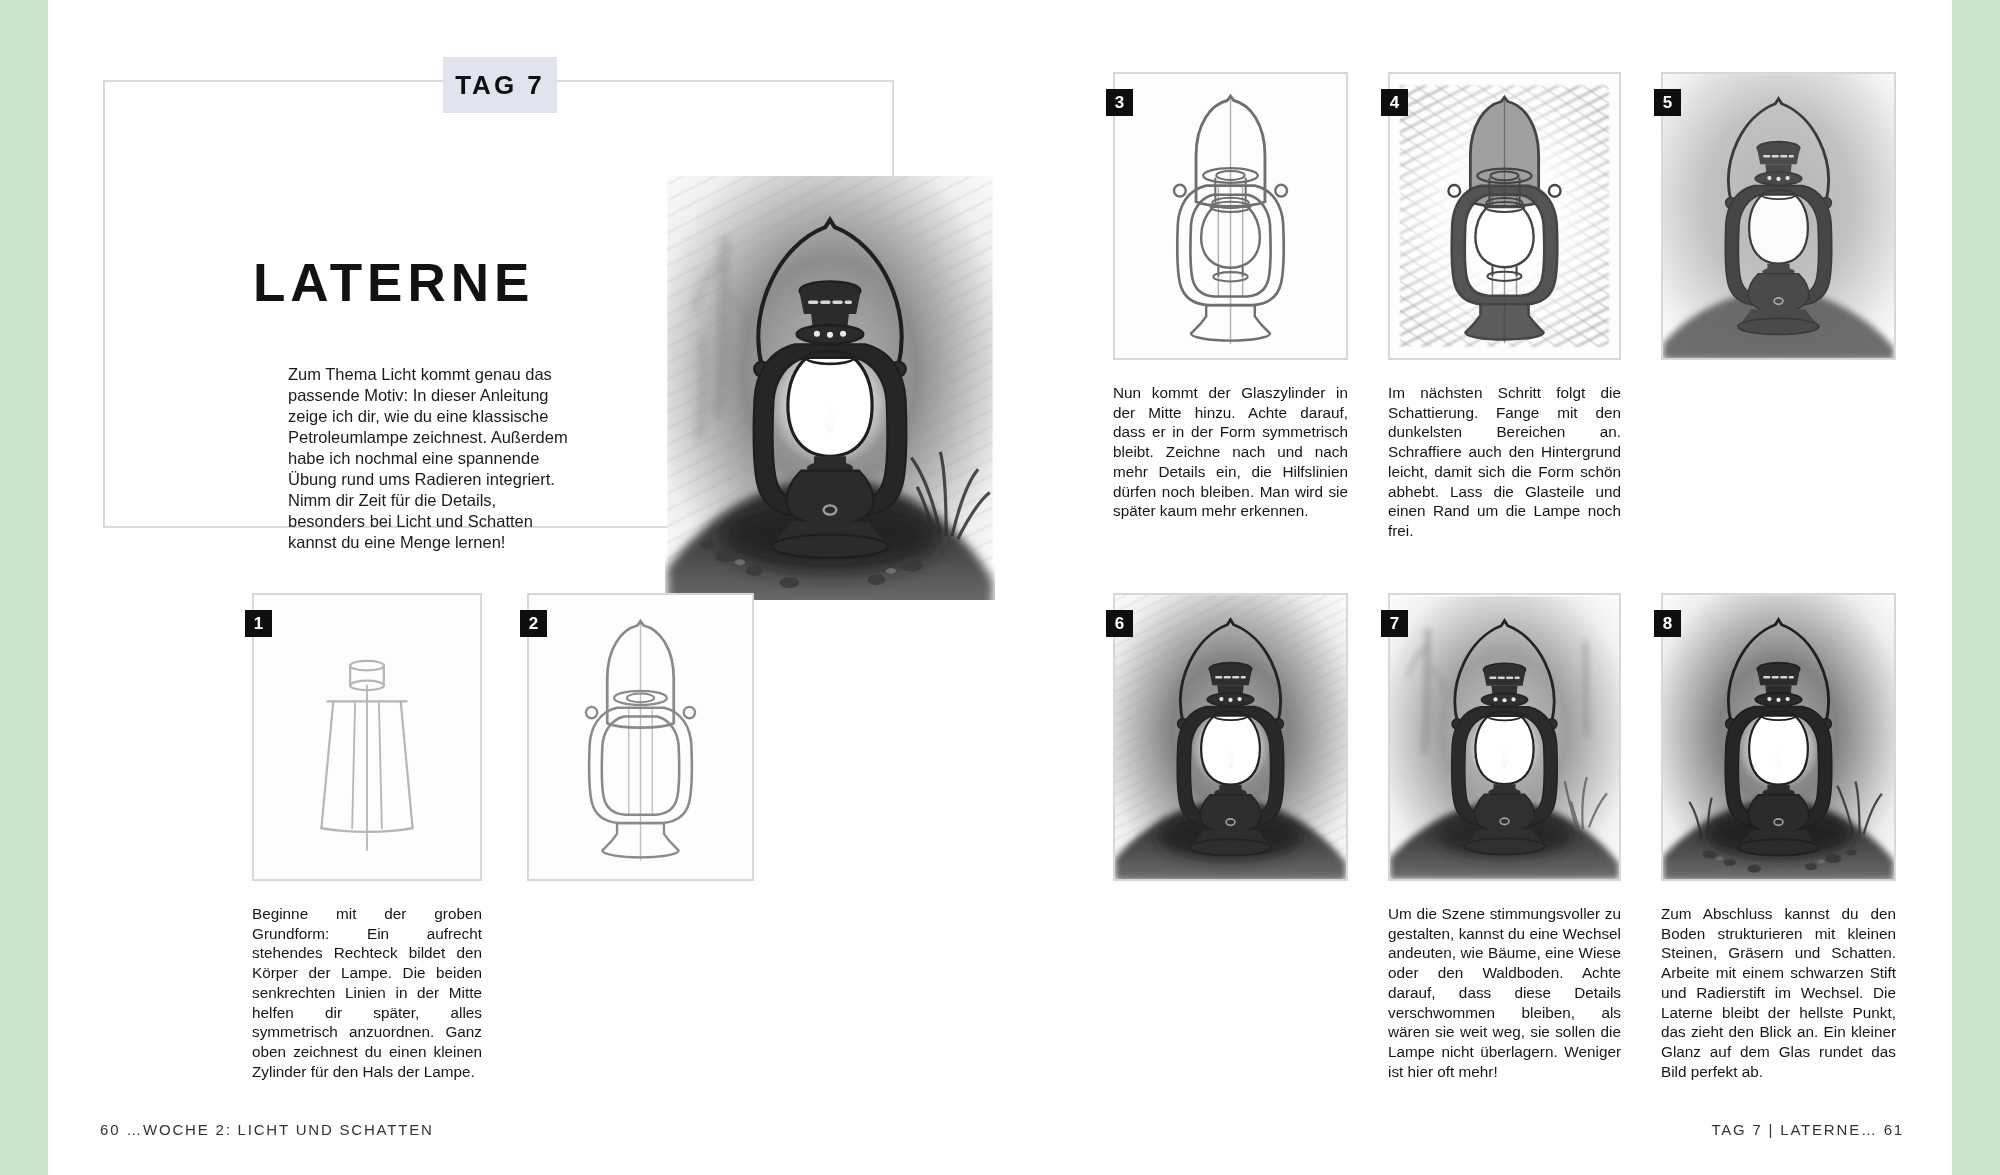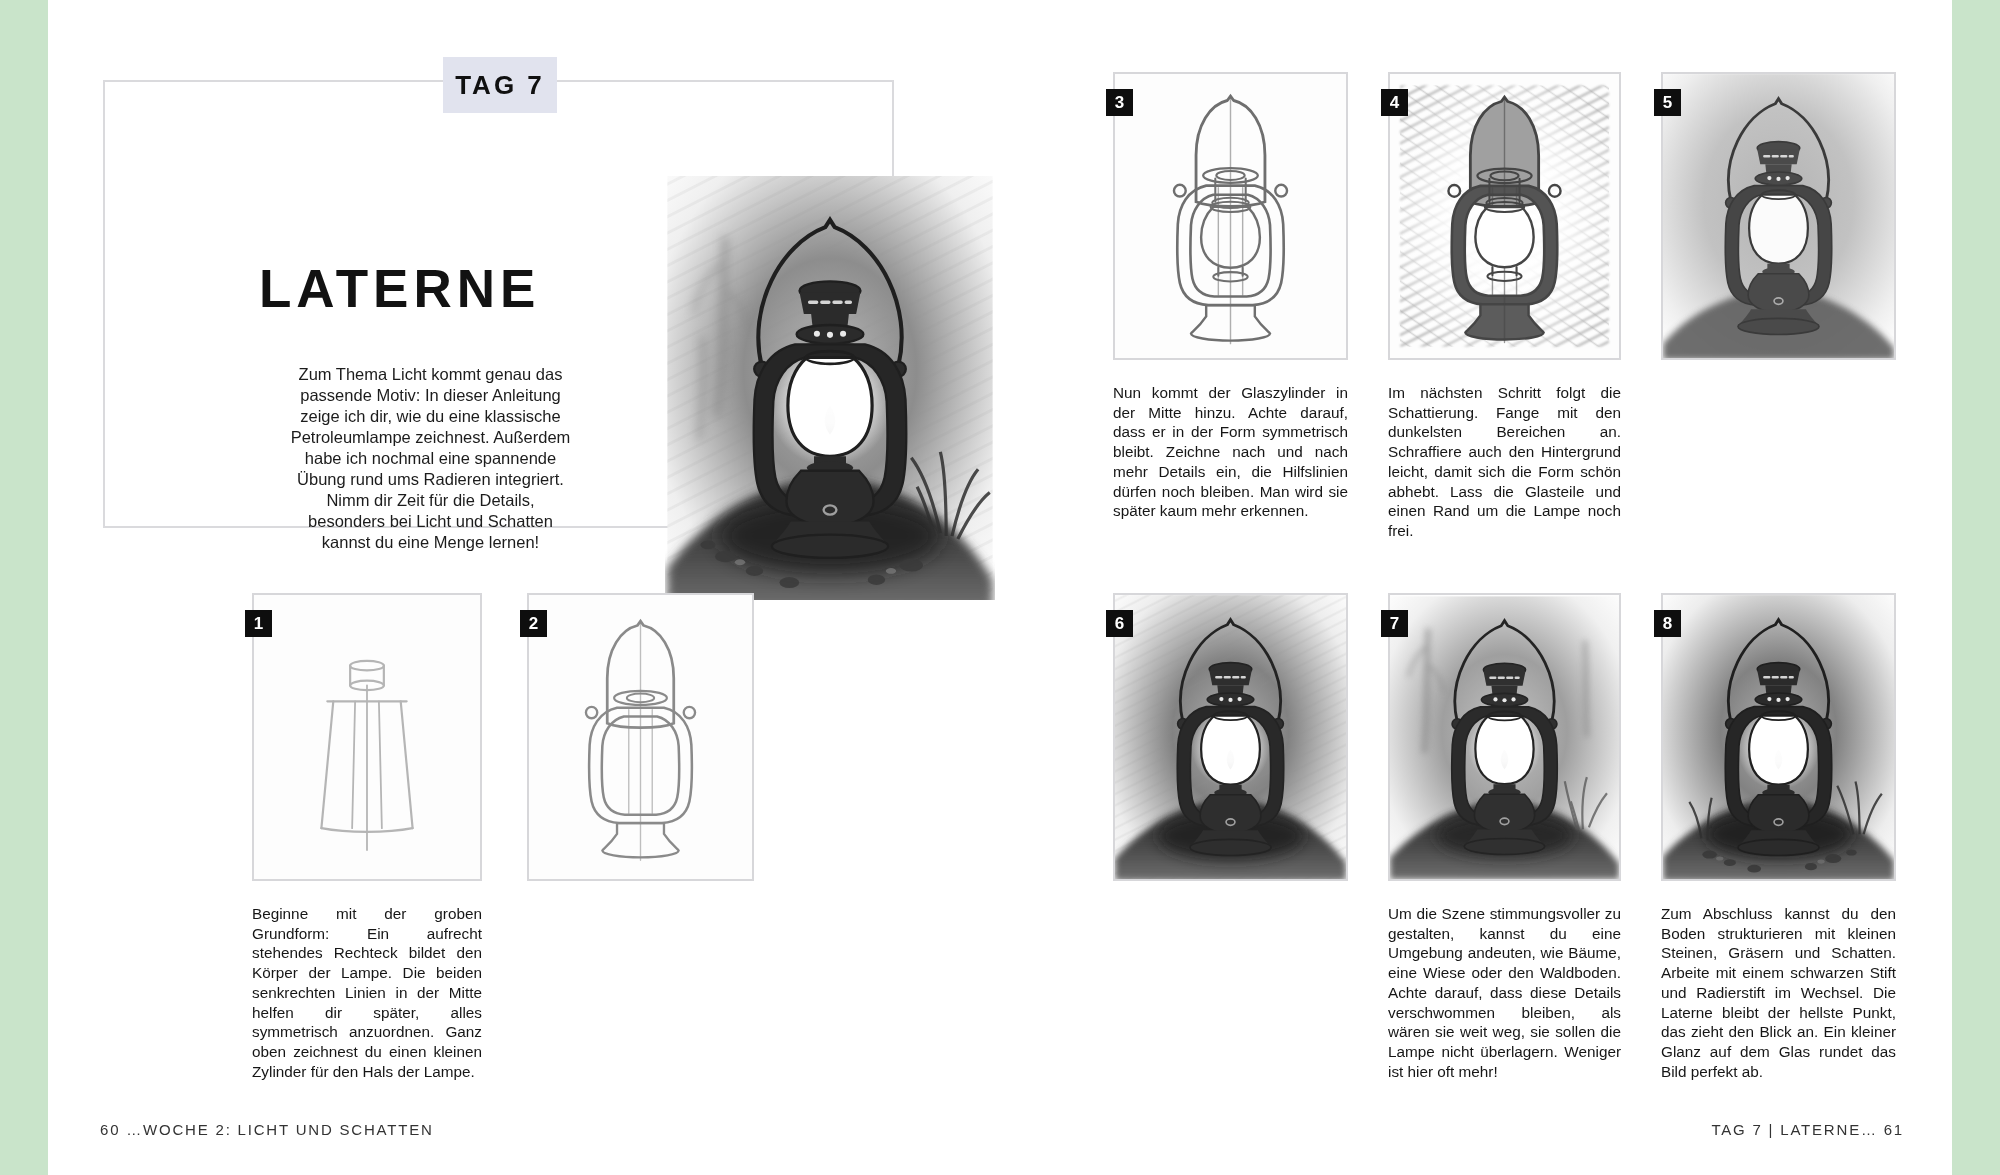--- a/index.html
+++ b/index.html
@@ -4,22 +4,22 @@
 <style>
   html,body{margin:0;padding:0;background:#ffffff;font-family:"Liberation Sans",sans-serif;}
   .canvas{position:relative;width:2000px;height:1175px;background:#ffffff;overflow:hidden;}
   .strip{position:absolute;top:0;bottom:0;width:48px;background:#c9e4ca;}
   .strip.left{left:0}.strip.right{right:0}
 
   
   .intro-box{position:absolute;left:103px;top:80px;width:791px;height:448px;border:2px solid #dadadd;box-sizing:border-box;background:#fff;}
   .tag{position:absolute;left:443px;top:57px;width:114px;height:56px;background:#e1e3ee;color:#101010;
        font-weight:800;font-size:26px;letter-spacing:3px;display:flex;align-items:center;justify-content:center;}
-  .title{position:absolute;left:148px;top:170px;margin:6px;font-size:53px;font-weight:800;letter-spacing:5px;color:#121212;white-space:nowrap;}
-  .intro-text{position:absolute;left:183px;top:282px;width:285px;margin:0;font-size:16.5px;line-height:1.27;text-align:center;color:#1c1c1c;}
+  .title{position:absolute;left:148px;top:170px;margin:0;font-size:53px;font-weight:800;letter-spacing:5px;color:#121212;white-space:nowrap;}
+  .intro-text{position:absolute;left:183px;top:282px;width:285px;margin:0;font-size:16.5px;line-height:1.27;color:#1c1c1c;}
   .hero{position:absolute;left:560px;top:94px;width:330px;height:424px;margin:0;}
   .hero svg{width:100%;height:100%;display:block;}
 
   
   .step{position:absolute;}
   .step-img{position:relative;margin:0;height:288px;border:2px solid #d7d7da;background:#fdfdfd;box-sizing:border-box;}
   .step-img svg{width:100%;height:100%;display:block;}
   .badge{position:absolute;left:-9px;top:15px;width:27px;height:27px;background:#0e0e0e;color:#ffffff;
          font-weight:700;font-size:17px;display:flex;align-items:center;justify-content:center;}
   .caption{margin:23px 0 0 0;font-size:15.3px;line-height:1.29;text-align:justify;color:#161616;}
@@ -315,21 +315,21 @@
                 <path d="M89,116 Q88,100 91,90"></path>
               <path d="M92,115 Q96,104 101,98"></path>
                 <path d="M87,116 Q85,108 83,102"></path>
             </g>
             <circle cx="50" cy="76" r="18" fill="url(#gGlow)"></circle>
             <use href="#g-lamp"></use>
             <circle cx="50" cy="77" r="11" fill="url(#gGlow)" opacity="0.8"></circle>
           </g>
         </svg>
       </figure>
-      <p class="caption">Um die Szene stimmungsvoller zu gestalten, kannst du eine Umgebung andeuten, wie Bäume, eine Wiese oder den Waldboden. Achte darauf, dass diese Details verschwommen bleiben, als wären sie weit weg, sie sollen die Lampe nicht überlagern. Weniger ist hier oft mehr!</p>
+      <p class="caption">Um die Szene stimmungsvoller zu gestalten, kannst du eine Wechsel andeuten, wie Bäume, eine Wiese oder den Waldboden. Achte darauf, dass diese Details verschwommen bleiben, als wären sie weit weg, sie sollen die Lampe nicht überlagern. Weniger ist hier oft mehr!</p>
     </div>
 
     <div class="step" id="s8">
       <figure class="step-img">
         <span class="badge">8</span>
         <svg viewBox="0 0 114 140" style="--ln:#1f1f1f;--mt:#2b2b2b;--fr:#262626;--gl:#ffffff;--fl:#f2f2f2">
           <rect x="0" y="0" width="114" height="140" fill="url(#gBg6)"></rect>
           <g transform="translate(7,0)">
             <path d="M-7,129 C12,108 36,101 50,101 C66,101 90,110 107,131 L107,141 L-7,141 Z" fill="url(#gGround)" filter="url(#b2)"></path>
             <ellipse cx="50" cy="118" rx="36" ry="12" fill="#1c1c1c" opacity="0.85" filter="url(#b3)"></ellipse>

